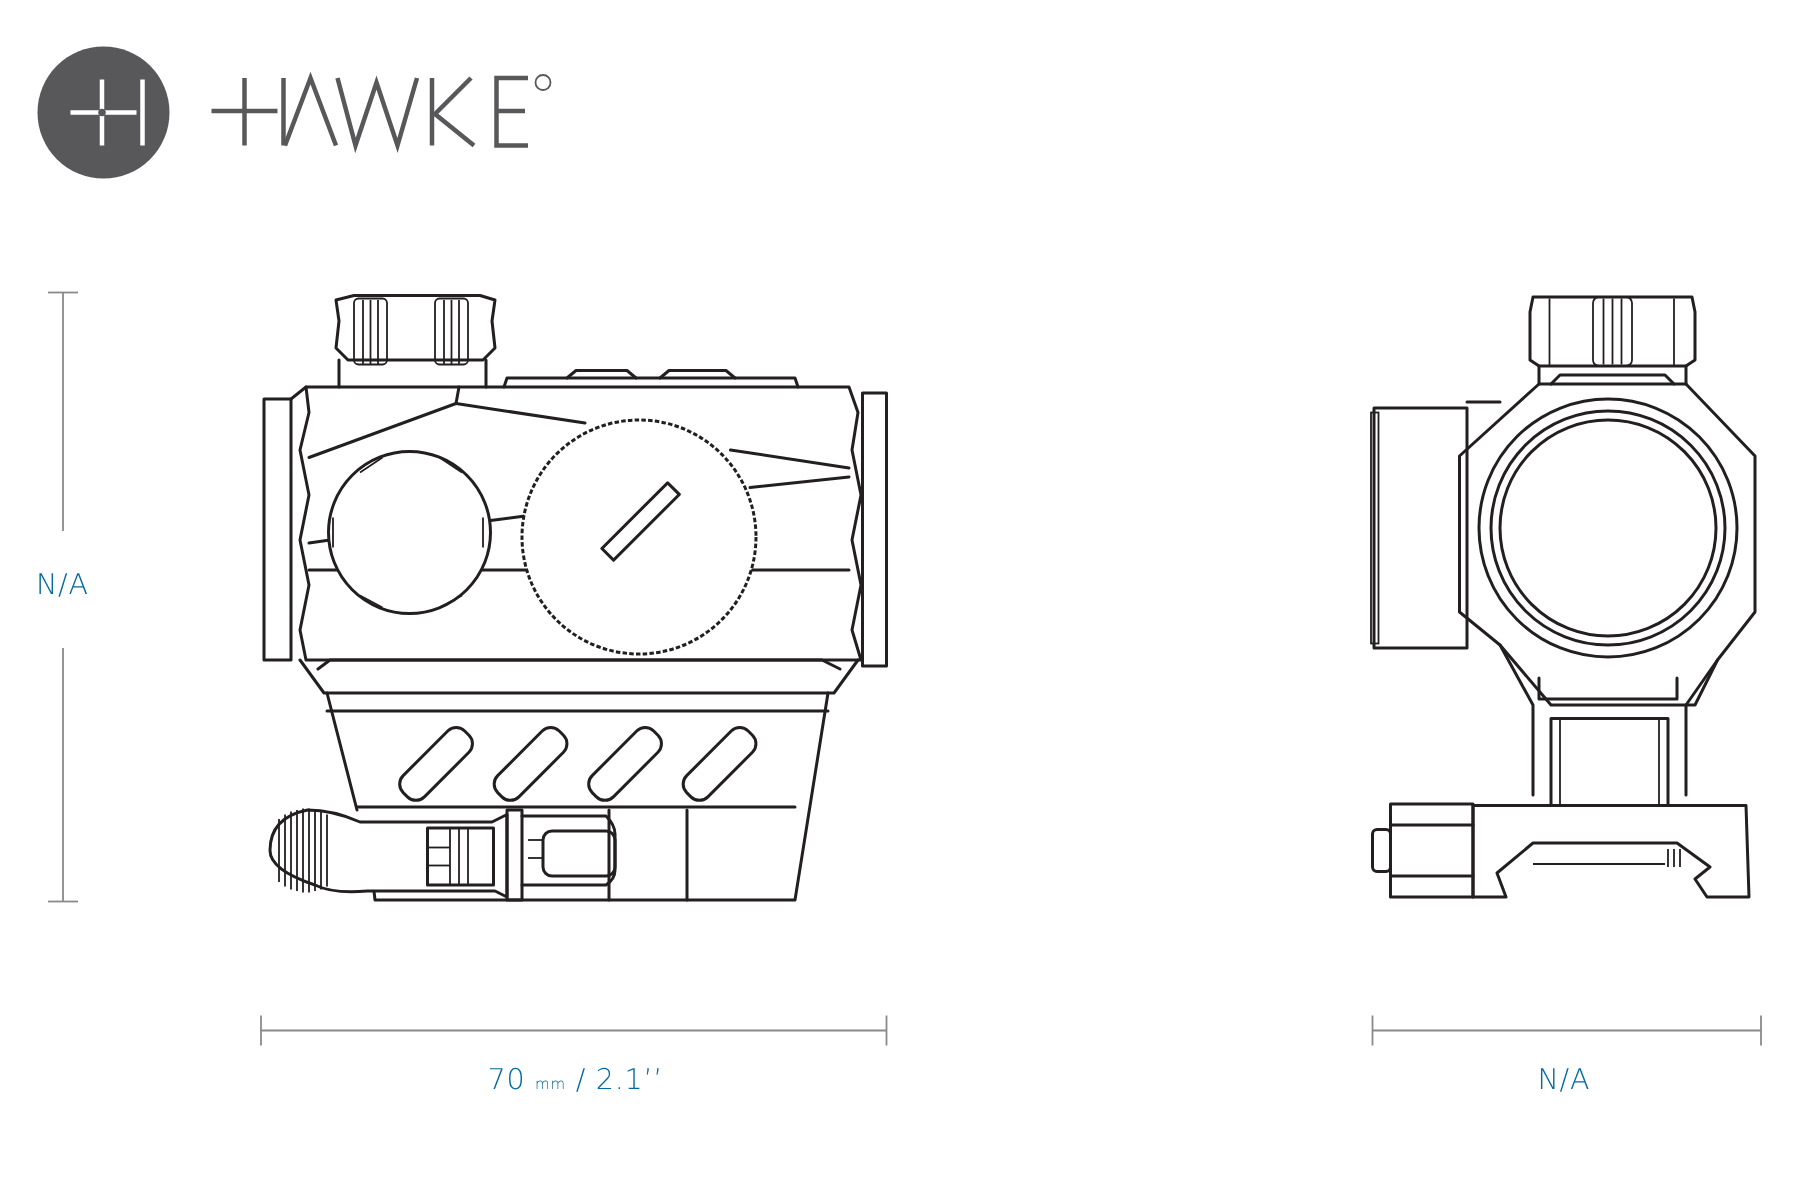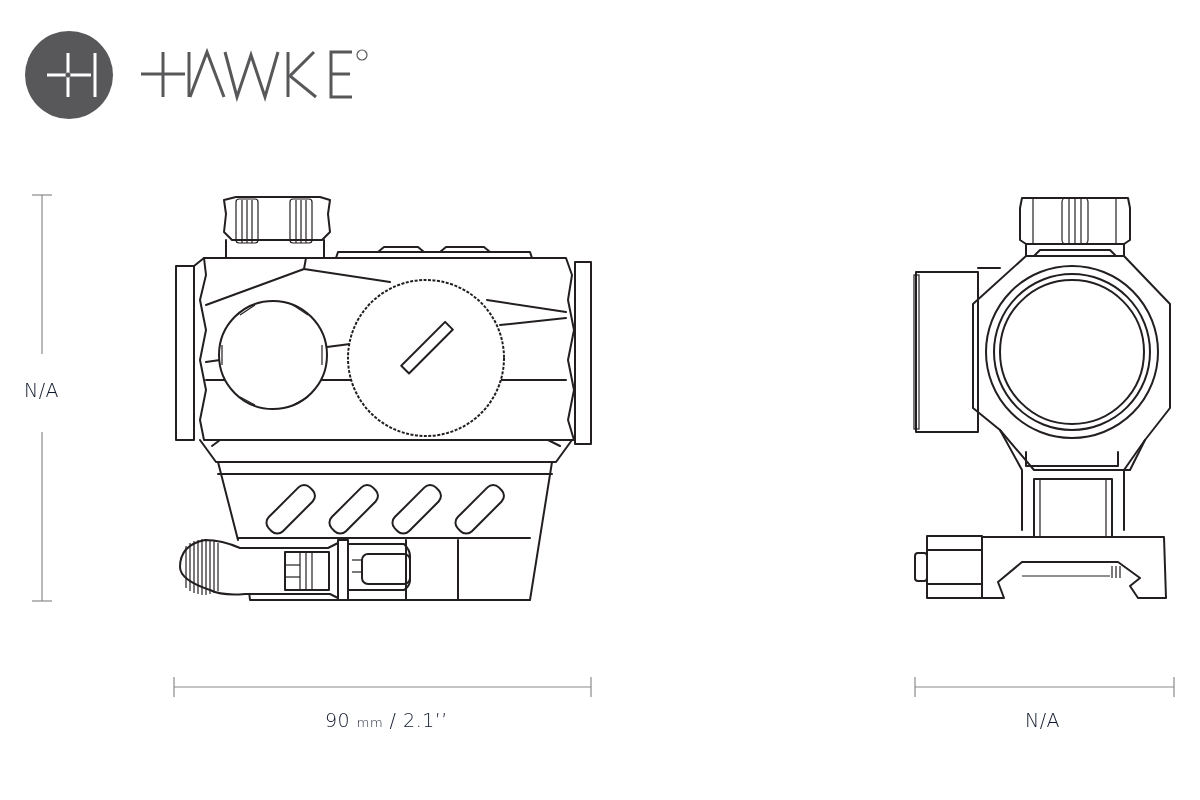--- a/index.html
+++ b/index.html
@@ -1,21 +1,21 @@
 <!DOCTYPE html>
 <html><head>
   <meta charset="utf-8">
   <style>
     html, body { margin: 0; padding: 0; background: #ffffff; }
     body { width: 1200px; height: 800px; position: relative; overflow: hidden;
            font-family: "DejaVu Sans", "Liberation Sans", sans-serif; color: #231f20; }
     .abs { position: absolute; }
     .logo-circle { left: 25px; top: 31px; width: 88px; height: 88px; border-radius: 50%; background: #58585a; }
-    .dim-label { font-size: 19px; font-weight: 300; letter-spacing: 0.5px; color: #0f172a; white-space: nowrap; }
-    .dim-label .small { font-size: 13px; }
+    .dim-label { font-size: 19px; font-weight: 300; letter-spacing: 0.5px; color: #0369a1; white-space: nowrap; }
+    .dim-label .small { font-size: 10px; }
     svg { position: absolute; left: 0; top: 0; }
     .ln { stroke: #231f20; stroke-width: 2; fill: none; stroke-linejoin: round; stroke-linecap: round; }
     .lnw { stroke: #231f20; stroke-width: 2; fill: #fff; stroke-linejoin: round; }
     .thin { stroke: #231f20; stroke-width: 1.2; fill: none; }
     .dim { stroke: #8a8a8a; stroke-width: 1.2; fill: none; }
   </style>
 </head>
 <body>
 
 <div class="abs logo-circle"></div>
@@ -187,21 +187,21 @@
     <line class="dim" x1="915" y1="677" x2="915" y2="697"></line>
     <line class="dim" x1="1174" y1="677" x2="1174" y2="697"></line>
   </g>
 </svg>
 
 <div class="abs dim-label" style="left:24px; top:379px;">
   <span>N/A</span>
 </div>
 
 <div class="abs dim-label" style="left:325px; top:709px;">
-  <span>90</span>
+  <span>70</span>
   <span class="small">mm</span>
   <span>/</span>
   <span>2.1’’</span>
 </div>
 
 <div class="abs dim-label" style="left:1025px; top:709px;">
   <span>N/A</span>
 </div>
 
 </body></html>

